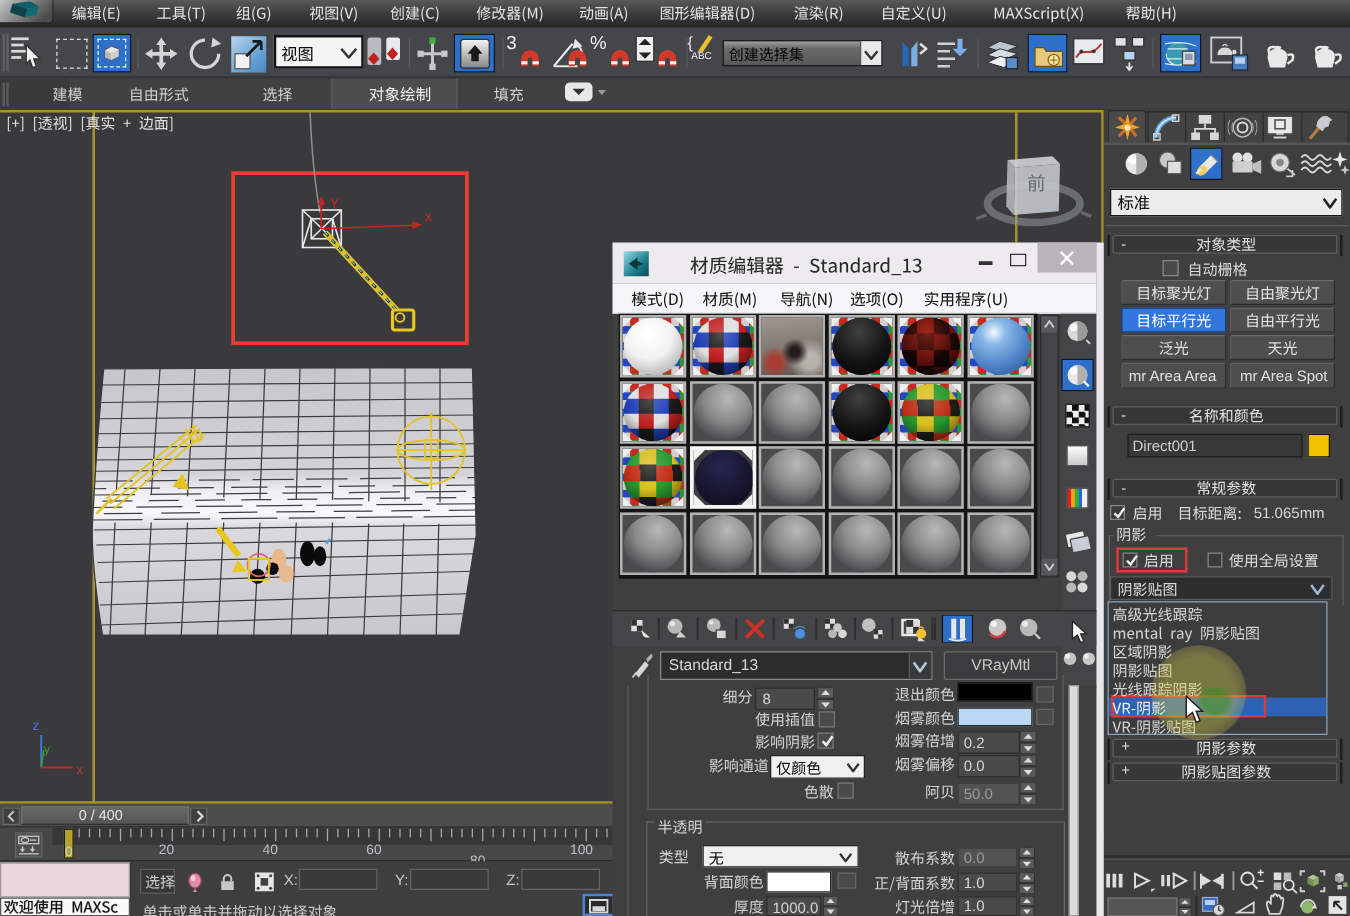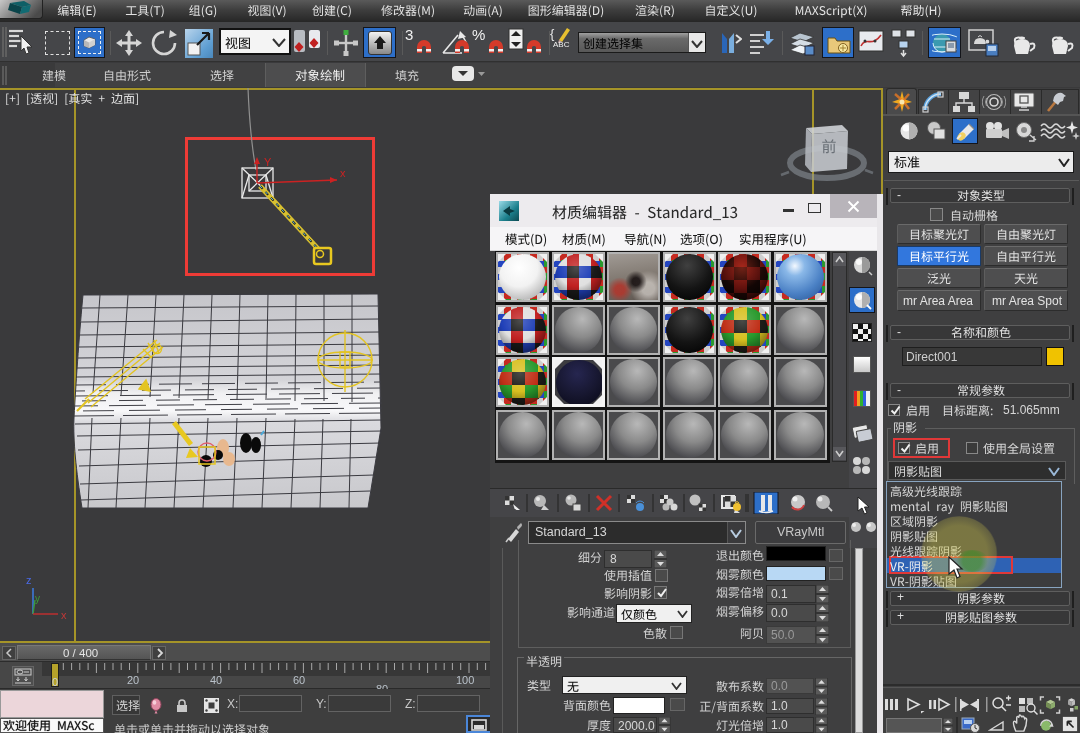--- a/index.html
+++ b/index.html
@@ -1049,21 +1049,21 @@
 
 <div class="a" style="left:766px;top:566px;width:60px;height:15px;background:#b8d8f4;border:1px solid #222"></div>
 <div class="a" style="left:829px;top:567px;width:14px;height:13px;background:#4a4a4a;border:1px solid #666"></div>
 
 <div class="a" style="left:654px;top:586px;width:13px;height:13px;background:#4a4a4a;border:1px solid #777"></div>
 <svg class="a" style="left:656px;top:587px" width="12" height="12" viewBox="0 0 12 12">
       <path d="M2 6 L5 9 L10 2" fill="none" stroke="#f0f0f0" stroke-width="2"></path>
     </svg>
 
 <div class="a" style="left:766px;top:585px;width:50px;height:18px;background:#4a4a4a;border:1px solid #2e2e2e"></div>
-<div class="lat" style="left:771px;top:587px;font-size:12px;color:#d8d8d8">0.1</div>
+<div class="lat" style="left:771px;top:587px;font-size:12px;color:#d8d8d8">0.2</div>
 <svg class="a sp" style="left:816px;top:585px" width="13" height="18" viewBox="0 0 13 18">
       <rect x="0" y="0" width="13" height="8.5" fill="#5a5a5a" stroke="#333"></rect>
       <rect x="0" y="9.5" width="13" height="8.5" fill="#5a5a5a" stroke="#333"></rect>
       <path d="M6.5 2 l3.5 4 h-7 Z" fill="#ddd"></path>
       <path d="M6.5 16 l3.5 -4 h-7 Z" fill="#ddd"></path>
     </svg>
 
 <div class="a" style="left:616px;top:604px;width:76px;height:19px;background:#f0f0f0;border:1px solid #222"></div>
 
 <svg class="a" style="left:677px;top:610px" width="11" height="8" viewBox="0 0 11 8">
@@ -1114,21 +1114,21 @@
 <div class="a" style="left:766px;top:698px;width:48px;height:16px;background:#4a4a4a;border:1px solid #2e2e2e"></div>
 <div class="lat" style="left:771px;top:699px;font-size:12px;color:#d8d8d8">1.0</div>
 <svg class="a sp" style="left:815px;top:698px" width="13" height="17" viewBox="0 0 13 18">
       <rect x="0" y="0" width="13" height="8.5" fill="#5a5a5a" stroke="#333"></rect>
       <rect x="0" y="9.5" width="13" height="8.5" fill="#5a5a5a" stroke="#333"></rect>
       <path d="M6.5 2 l3.5 4 h-7 Z" fill="#ddd"></path>
       <path d="M6.5 16 l3.5 -4 h-7 Z" fill="#ddd"></path>
     </svg>
 
 <div class="a" style="left:613px;top:717px;width:44px;height:16px;background:#4a4a4a;border:1px solid #2e2e2e"></div>
-<div class="lat" style="left:618px;top:719px;font-size:12px;color:#d8d8d8">2000.0</div>
+<div class="lat" style="left:618px;top:719px;font-size:12px;color:#d8d8d8">1000.0</div>
 <svg class="a sp" style="left:658px;top:717px" width="13" height="16" viewBox="0 0 13 18">
       <rect x="0" y="0" width="13" height="8.5" fill="#5a5a5a" stroke="#333"></rect>
       <rect x="0" y="9.5" width="13" height="8.5" fill="#5a5a5a" stroke="#333"></rect>
       <path d="M6.5 2 l3.5 4 h-7 Z" fill="#ddd"></path>
       <path d="M6.5 16 l3.5 -4 h-7 Z" fill="#ddd"></path>
     </svg>
 
 <div class="a" style="left:766px;top:717px;width:48px;height:16px;background:#4a4a4a;border:1px solid #2e2e2e"></div>
 <div class="lat" style="left:771px;top:718px;font-size:12px;color:#d8d8d8">1.0</div>
 <svg class="a sp" style="left:815px;top:717px" width="13" height="16" viewBox="0 0 13 18">

